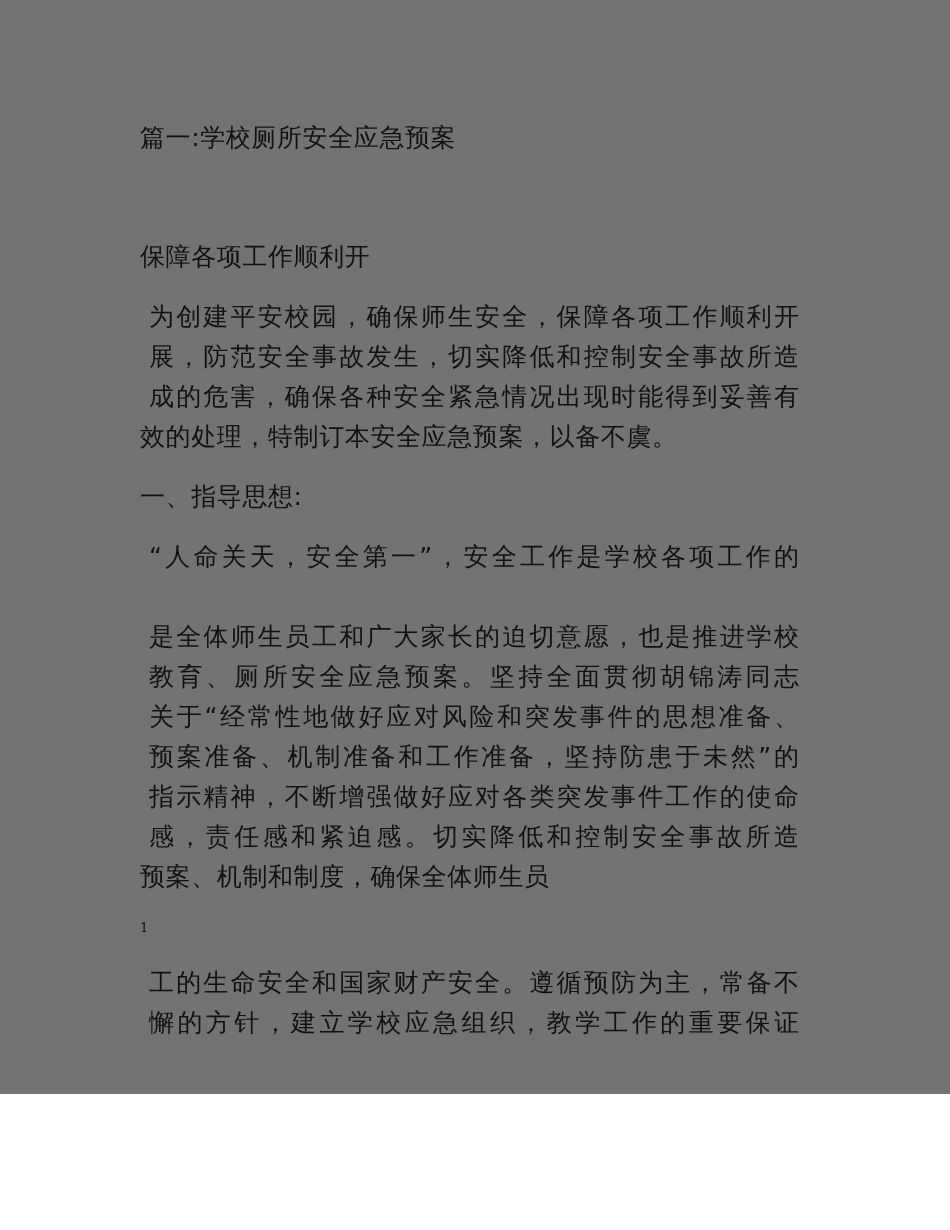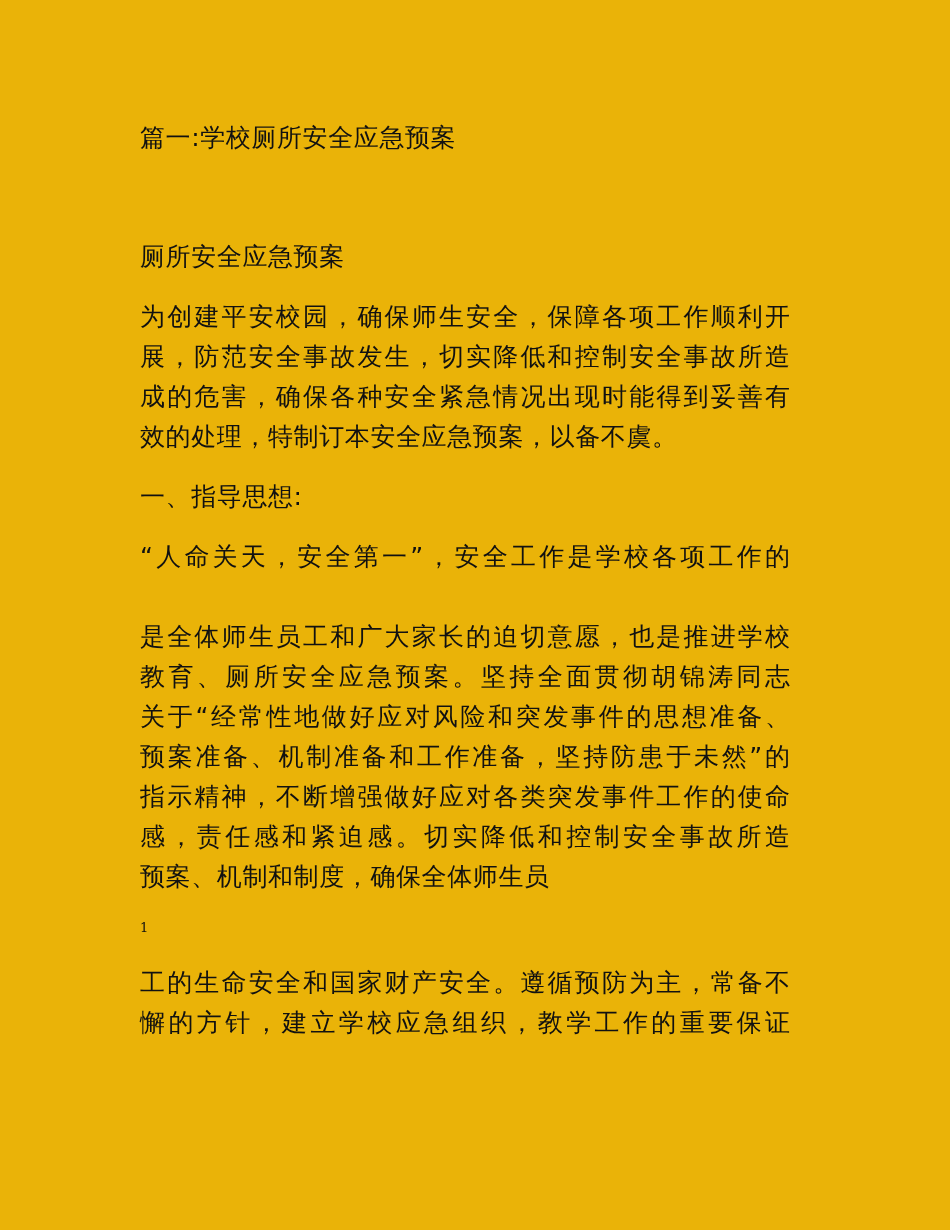--- a/index.html
+++ b/index.html
@@ -1,29 +1,29 @@
 <!DOCTYPE html>
 <html><head>
   <meta charset="utf-8">
   <style>
     html, body { margin: 0; padding: 0; background: #ffffff; }
     body { width: 950px; height: 1230px; position: relative; overflow: hidden;
            font-family: "DejaVu Sans", sans-serif; color: #111111; }
-    .page { position: absolute; left: 0; top: 0; width: 950px; height: 1230px; background: #eab308; }
+    .page { position: absolute; left: 0; top: 0; width: 950px; height: 1094px; background: #737373; }
     .line { position: absolute; left: 140px; font-size: 25px; line-height: 40px; white-space: nowrap;
             letter-spacing: 0.6px; }
-    .just { width: 650px; text-align: justify; text-align-last: justify; letter-spacing: 0; }
+    .just { width: 650px; text-align: justify; text-align-last: justify; letter-spacing: 0; margin-left: 9px; }
     .pagenum { position: absolute; left: 140px; top: 920px; font-size: 13px; font-family: "DejaVu Serif", serif; }
   </style>
 </head>
 <body>
 
 <div class="page">
   <div class="line" style="top:118px">篇一:学校厕所安全应急预案</div>
-  <div class="line" style="top:237px">厕所安全应急预案</div>
+  <div class="line" style="top:237px">保障各项工作顺利开</div>
 
   <div class="line just" style="top:297px">为创建平安校园，确保师生安全，保障各项工作顺利开</div>
   <div class="line just" style="top:337px">展，防范安全事故发生，切实降低和控制安全事故所造</div>
   <div class="line just" style="top:377px">成的危害，确保各种安全紧急情况出现时能得到妥善有</div>
   <div class="line" style="top:417px">效的处理，特制订本安全应急预案，以备不虞。</div>
 
   <div class="line" style="top:477px">一、指导思想:</div>
 
   <div class="line just" style="top:537px">“人命关天，安全第一”，安全工作是学校各项工作的</div>
   <div class="line just" style="top:617px">是全体师生员工和广大家长的迫切意愿，也是推进学校</div>

